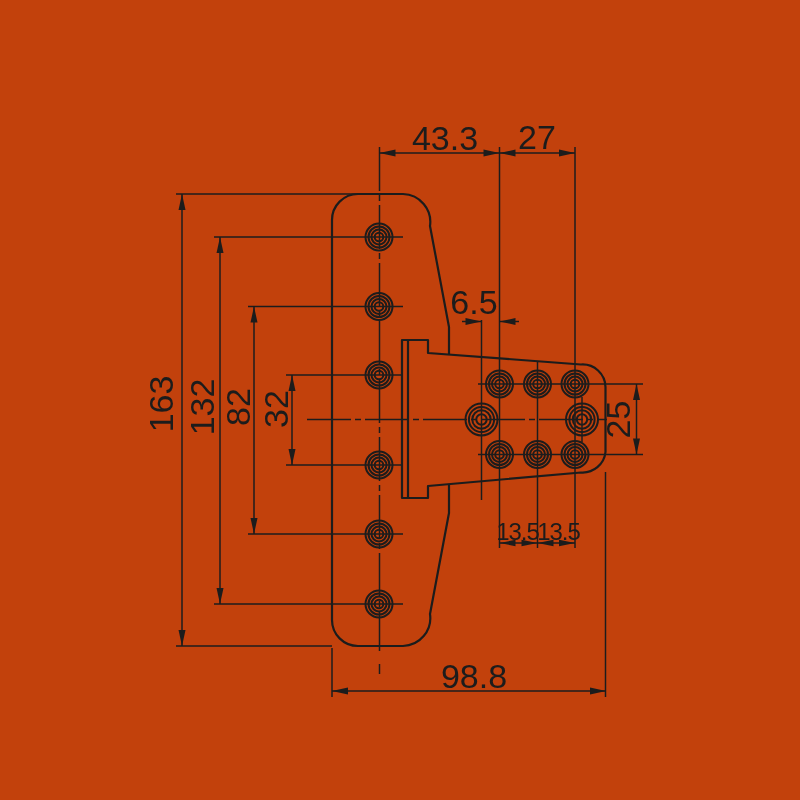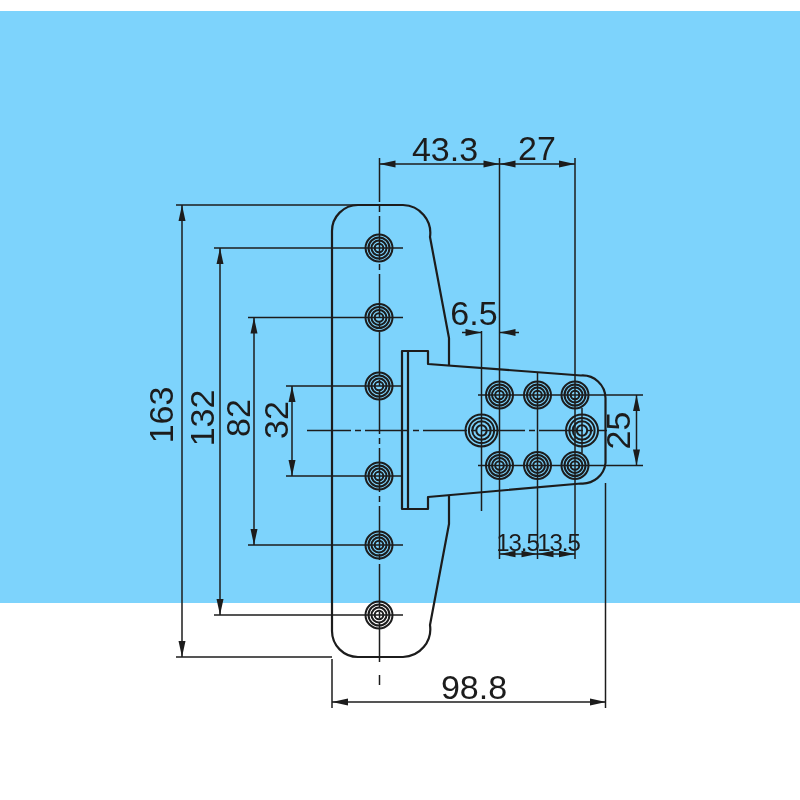--- a/index.html
+++ b/index.html
@@ -6,23 +6,22 @@
     margin: 0;
     padding: 0;
     background: #ffffff;
     width: 800px;
     height: 800px;
     font-family: "Liberation Sans", sans-serif;
   }
   .stage {
     position: relative;
     width: 800px;
-    height: 592px;
-    background: #7dd3fc;
-    margin-top: 11px;
+    height: 800px;
+    background: #c2410c;
   }
   svg { display: block; }
   .outline { stroke: #1c1c1c; stroke-width: 2.2; fill: none; stroke-linejoin: round; }
   .hole    { stroke: #1c1c1c; stroke-width: 2;   fill: none; }
   .thin    { stroke: #1c1c1c; stroke-width: 1.5; fill: none; }
   .cl      { stroke: #1c1c1c; stroke-width: 1.5; fill: none; stroke-dasharray: 44 4 6 4; }
   .ah      { fill: #1c1c1c; stroke: none; }
   text {
     fill: #1c1c1c;
     font-family: "Liberation Sans", sans-serif;

